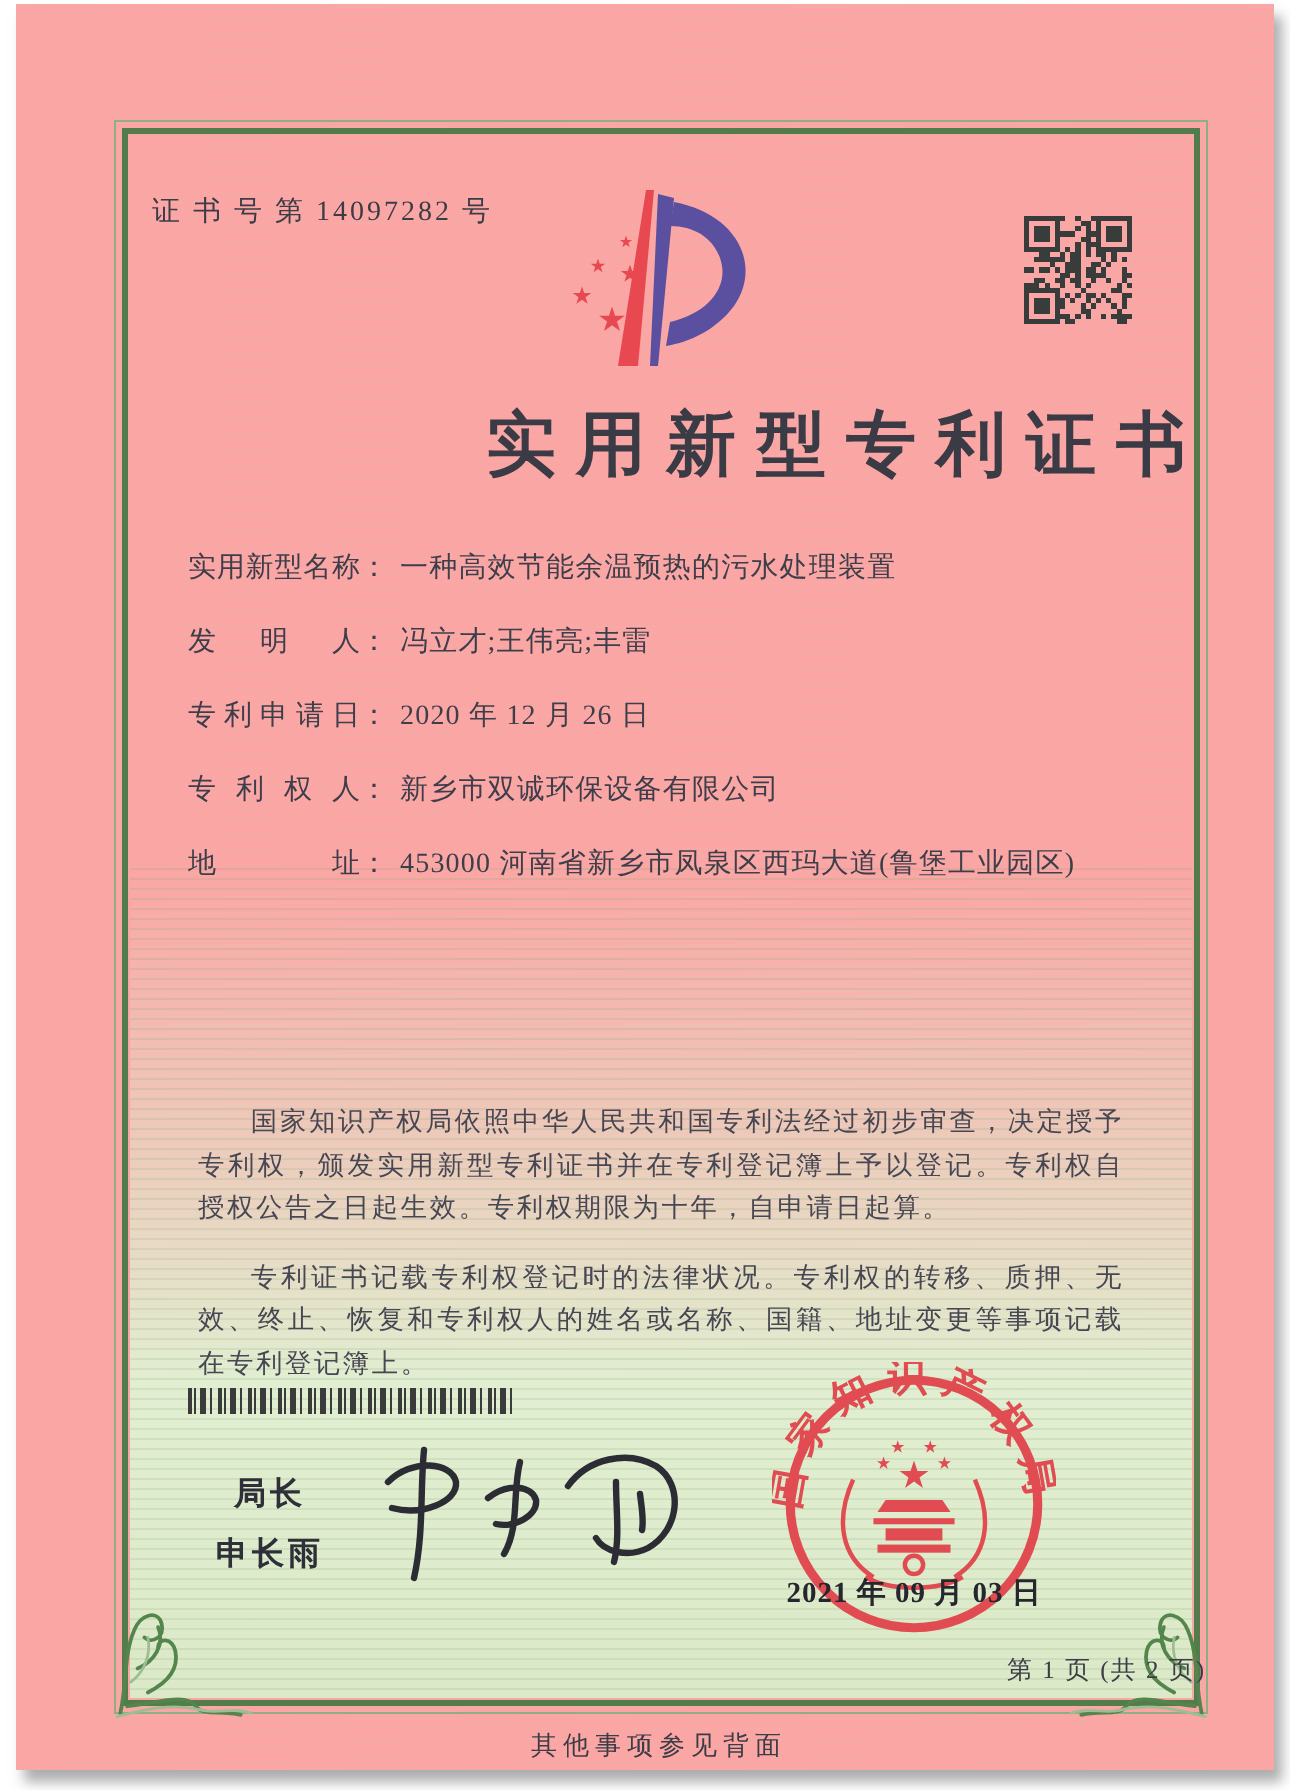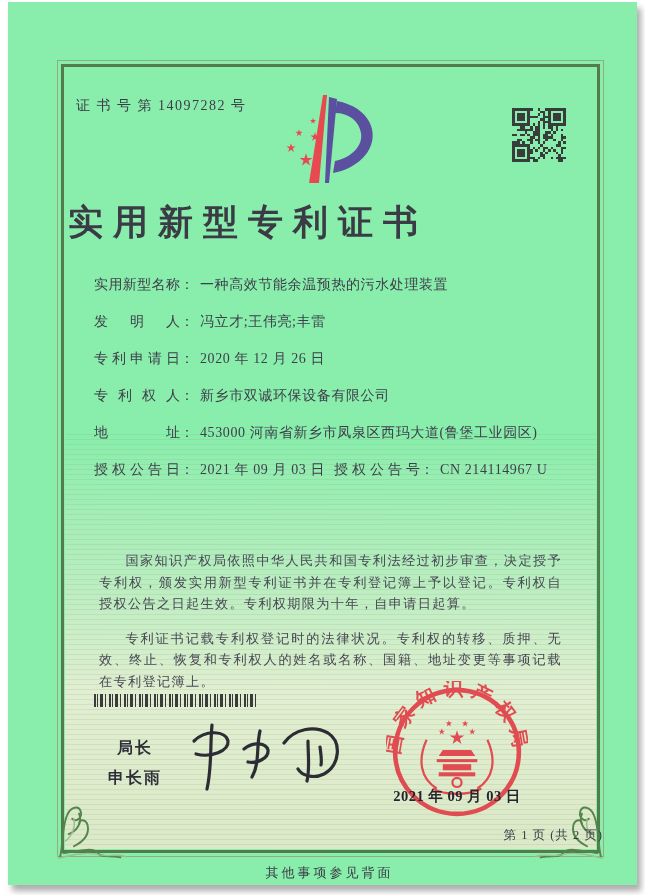--- a/index.html
+++ b/index.html
@@ -3,21 +3,21 @@
 <meta charset="utf-8">
 <style>
   html,body{margin:0;padding:0;}
   body{
     width:645px;height:895px;overflow:hidden;position:relative;
     background:#ffffff;
     font-family:"Liberation Serif","DejaVu Serif",serif;
   }
   .paper{
     position:absolute;left:8px;top:2px;width:629px;height:883px;
-    background:#86efac;
+    background:#fca5a5;
     box-shadow:4px 6px 6px rgba(105,105,105,.55);
   }
   .paper-texture{
     position:absolute;inset:0;
     background:repeating-linear-gradient(179deg,rgba(205,200,165,.14) 0 1px,transparent 1px 4px);
     pointer-events:none;
   }
   .frame{
     position:absolute;left:49px;top:58px;width:545px;height:795px;
     border:1px solid #8fae82;
@@ -31,21 +31,21 @@
       repeating-linear-gradient(180deg,rgba(122,160,105,.16) 0 1px,transparent 1px 5px),
       linear-gradient(180deg,rgba(224,237,208,0) 0%,rgba(224,237,208,.55) 35%,#e1eed1 62%,#dbe9c8 100%);
   }
   .cert-no{
     position:absolute;left:18px;top:36px;
     font-size:14px;letter-spacing:1.5px;color:#3c3c47;
   }
   .logo{position:absolute;left:213px;top:26px;width:116px;height:104px;}
   .qr{position:absolute;left:454px;top:47px;width:54px;height:54px;}
   .title{
-    position:absolute;left:0;top:138px;width:100%;text-align:left;
+    position:absolute;left:0;top:138px;width:100%;text-align:right;
     font-size:35px;font-weight:700;color:#3b3b46;
     letter-spacing:10px;padding-left:10px;box-sizing:border-box;
   }
   .fields{position:absolute;left:36px;top:214px;width:486px;font-size:14px;color:#3e3e4a;}
   .frow{line-height:20px;margin-bottom:17px;white-space:nowrap;}
   .lbl{
     display:inline-block;width:86px;vertical-align:top;
     text-align:justify;text-align-last:justify;
   }
   .colon{display:inline-block;margin-right:6px;}
@@ -373,28 +373,20 @@
       </div>
       <div class="frow">
         <span class="lbl">专利申请日</span><span class="colon">：</span><span class="val">2020 年 12 月 26 日</span>
       </div>
       <div class="frow">
         <span class="lbl">专利权人</span><span class="colon">：</span><span class="val">新乡市双诚环保设备有限公司</span>
       </div>
       <div class="frow">
         <span class="lbl">地址</span><span class="colon">：</span><span class="val">453000 河南省新乡市凤泉区西玛大道(鲁堡工业园区)</span>
       </div>
-      <div class="frow grant-row">
-        <span class="grant-pair1">
-          <span class="lbl">授权公告日</span><span class="colon">：</span><span class="val">2021 年 09 月 03 日</span>
-        </span>
-        <span>
-          <span class="lbl">授权公告号</span><span class="colon">：</span><span class="val">CN 214114967 U</span>
-        </span>
-      </div>
     </div>
 
     <div class="paras">
       <p>国家知识产权局依照中华人民共和国专利法经过初步审查，决定授予专利权，颁发实用新型专利证书并在专利登记簿上予以登记。专利权自授权公告之日起生效。专利权期限为十年，自申请日起算。</p>
       <p>专利证书记载专利权登记时的法律状况。专利权的转移、质押、无效、终止、恢复和专利权人的姓名或名称、国籍、地址变更等事项记载在专利登记簿上。</p>
     </div>
 
     <div class="barcode"></div>
 
     <div class="officer">

